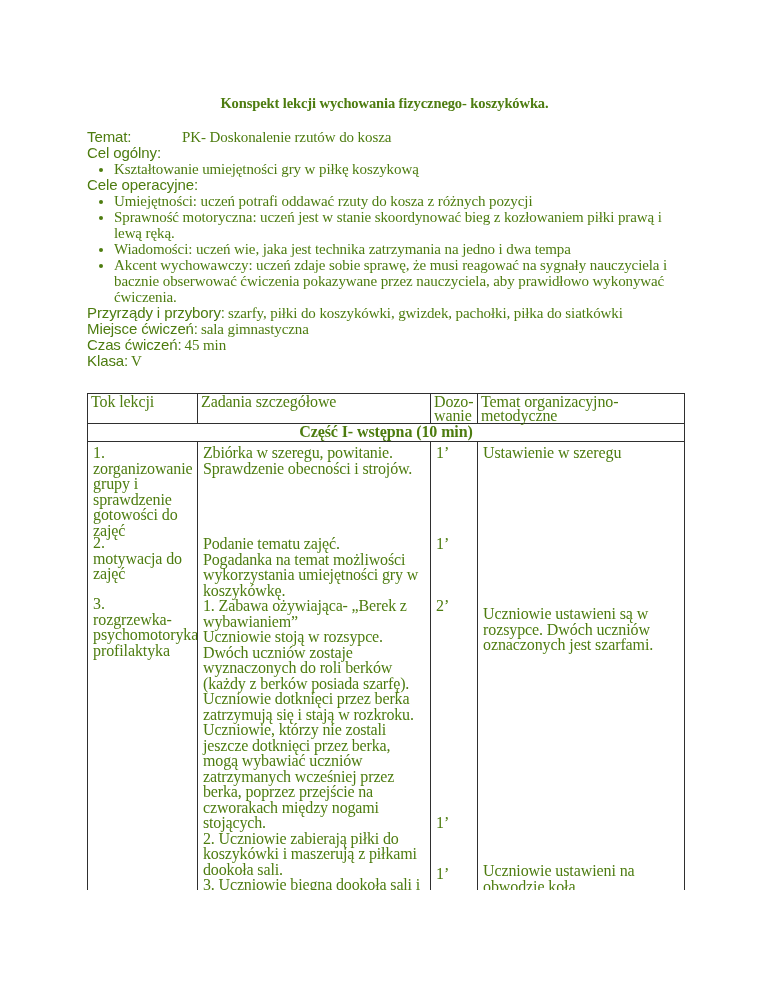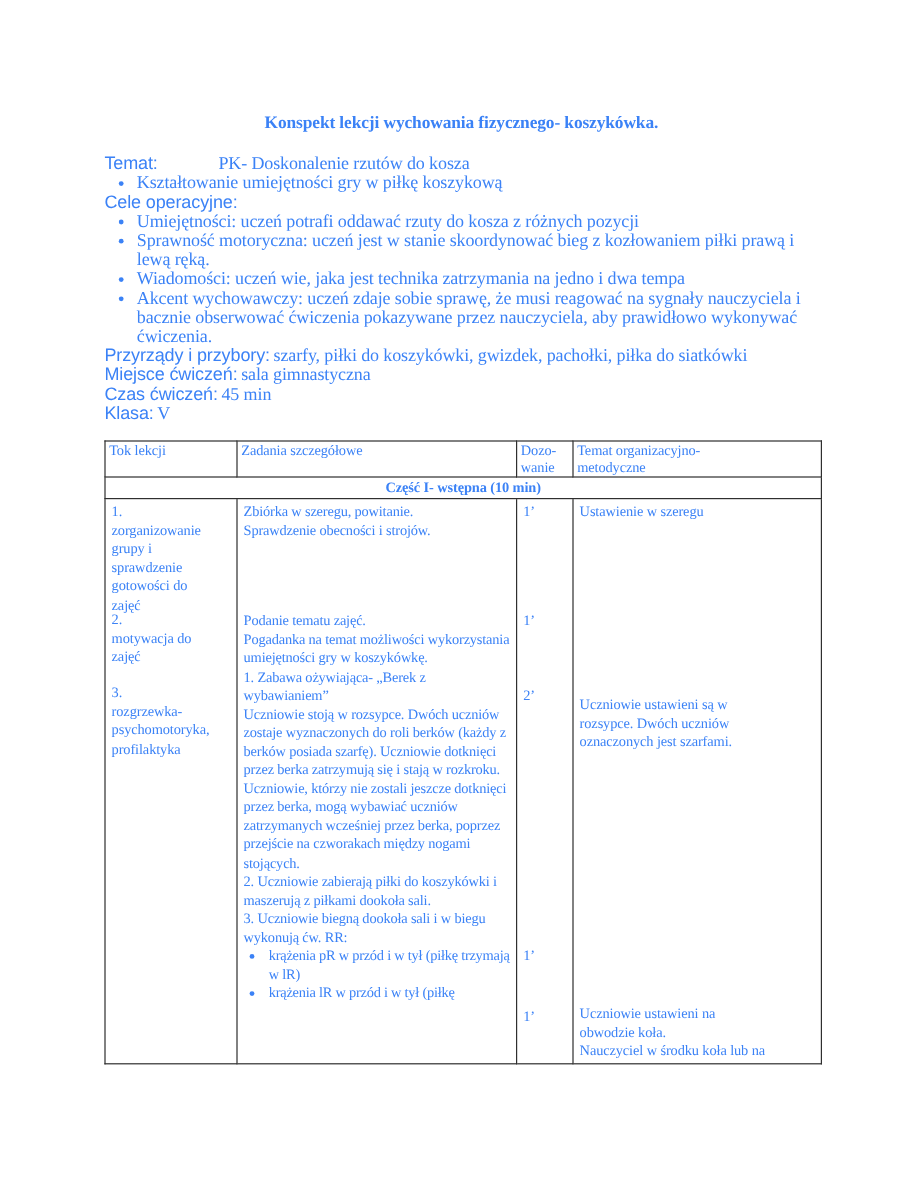--- a/index.html
+++ b/index.html
@@ -2,21 +2,21 @@
 <html><head>
 <meta charset="utf-8">
 <style>
   html,body{margin:0;padding:0;background:#ffffff;}
   .page{
     position:relative;
     width:768px;height:890px;
     box-sizing:border-box;
     background:#ffffff;
     padding:94px 86px 0 87px;
-    color:#3b82f6;
+    color:#4d7c0f;
     font-family:"Liberation Serif","DejaVu Serif",serif;
     font-size:15px;line-height:16px;
     letter-spacing:-0.1px;
     overflow:hidden;
   }
   .serif{font-family:"Liberation Serif","DejaVu Serif",serif;}
   .sans{font-family:"Liberation Sans","DejaVu Sans",sans-serif;}
   .title{
     font-family:"Liberation Serif","DejaVu Serif",serif;
     font-weight:bold;font-size:14.5px;line-height:18px;
@@ -24,22 +24,22 @@
   }
   .topic-row{margin:0 0 13px 0;}
   .topic-label{display:inline-block;width:95px;}
   .blist{margin:0;padding:0 0 0 27px;list-style:disc outside;}
   .blist li{padding:0;margin:0;}
   .mix-label{margin-right:3px;}
   .line{margin:0;}
   
   .lesson-table{
     border-collapse:collapse;table-layout:fixed;
-    width:597px;margin-top:14px;
-    font-size:12px;line-height:15.5px;
+    width:597px;margin-top:24px;
+    font-size:16px;line-height:15.5px;
   }
   .lesson-table td{
     border:1.5px solid #2f2f2f;
     vertical-align:top;
     padding:1px 3px;
   }
   .thead-row td{line-height:13.5px;padding:1px 3px;}
   .preline{white-space:pre-line;}
   .section-row td{
     text-align:center;font-weight:bold;
@@ -56,20 +56,21 @@
 <body>
 
 <div class="page">
 
   <h1 class="title">Konspekt lekcji wychowania fizycznego- koszykówka.</h1>
 
   <div class="topic-row line">
     <span class="sans topic-label">Temat:</span><span class="serif">PK- Doskonalenie rzutów do kosza</span>
   </div>
 
+  <div class="sans line">Cel ogólny:</div>
   <ul class="serif blist">
     <li>Kształtowanie umiejętności gry w piłkę koszykową</li>
   </ul>
 
   <div class="sans line">Cele operacyjne:</div>
   <ul class="serif blist">
     <li>Umiejętności: uczeń potrafi oddawać rzuty do kosza z różnych pozycji</li>
     <li>Sprawność motoryczna: uczeń jest w stanie skoordynować bieg z kozłowaniem piłki prawą i lewą ręką.</li>
     <li>Wiadomości: uczeń wie, jaka jest technika zatrzymania na jedno i dwa tempa</li>
     <li>Akcent wychowawczy: uczeń zdaje sobie sprawę, że musi reagować na sygnały nauczyciela i bacznie obserwować ćwiczenia pokazywane przez nauczyciela, aby prawidłowo wykonywać ćwiczenia.</li>

